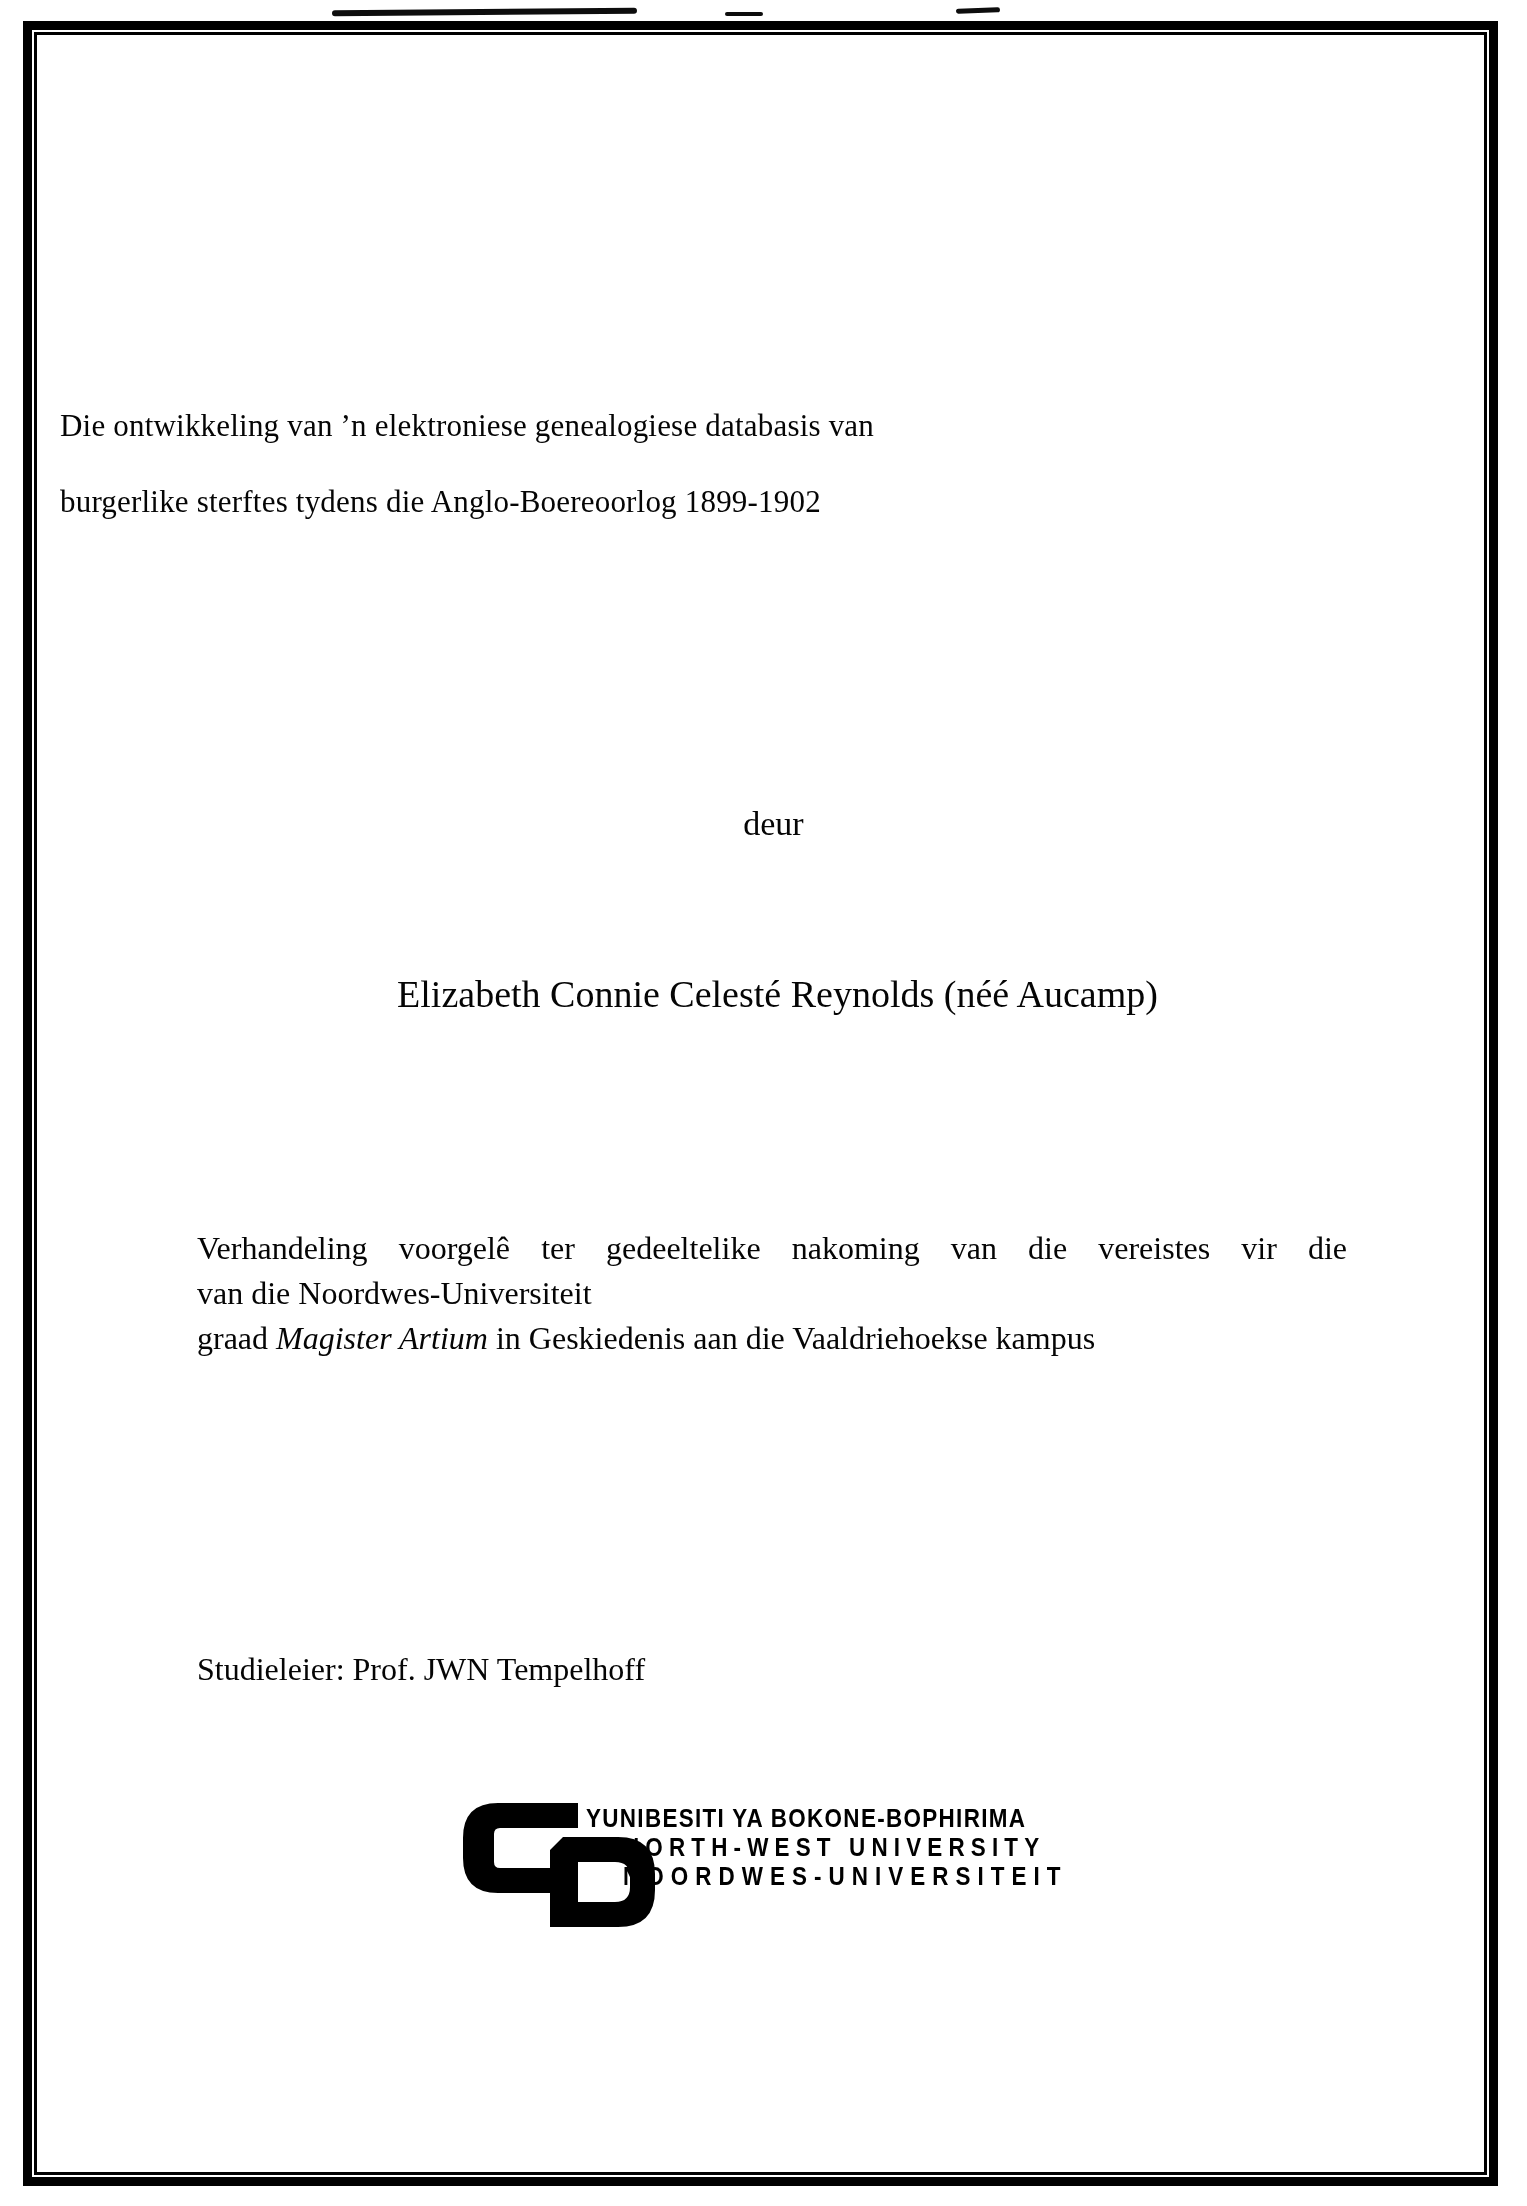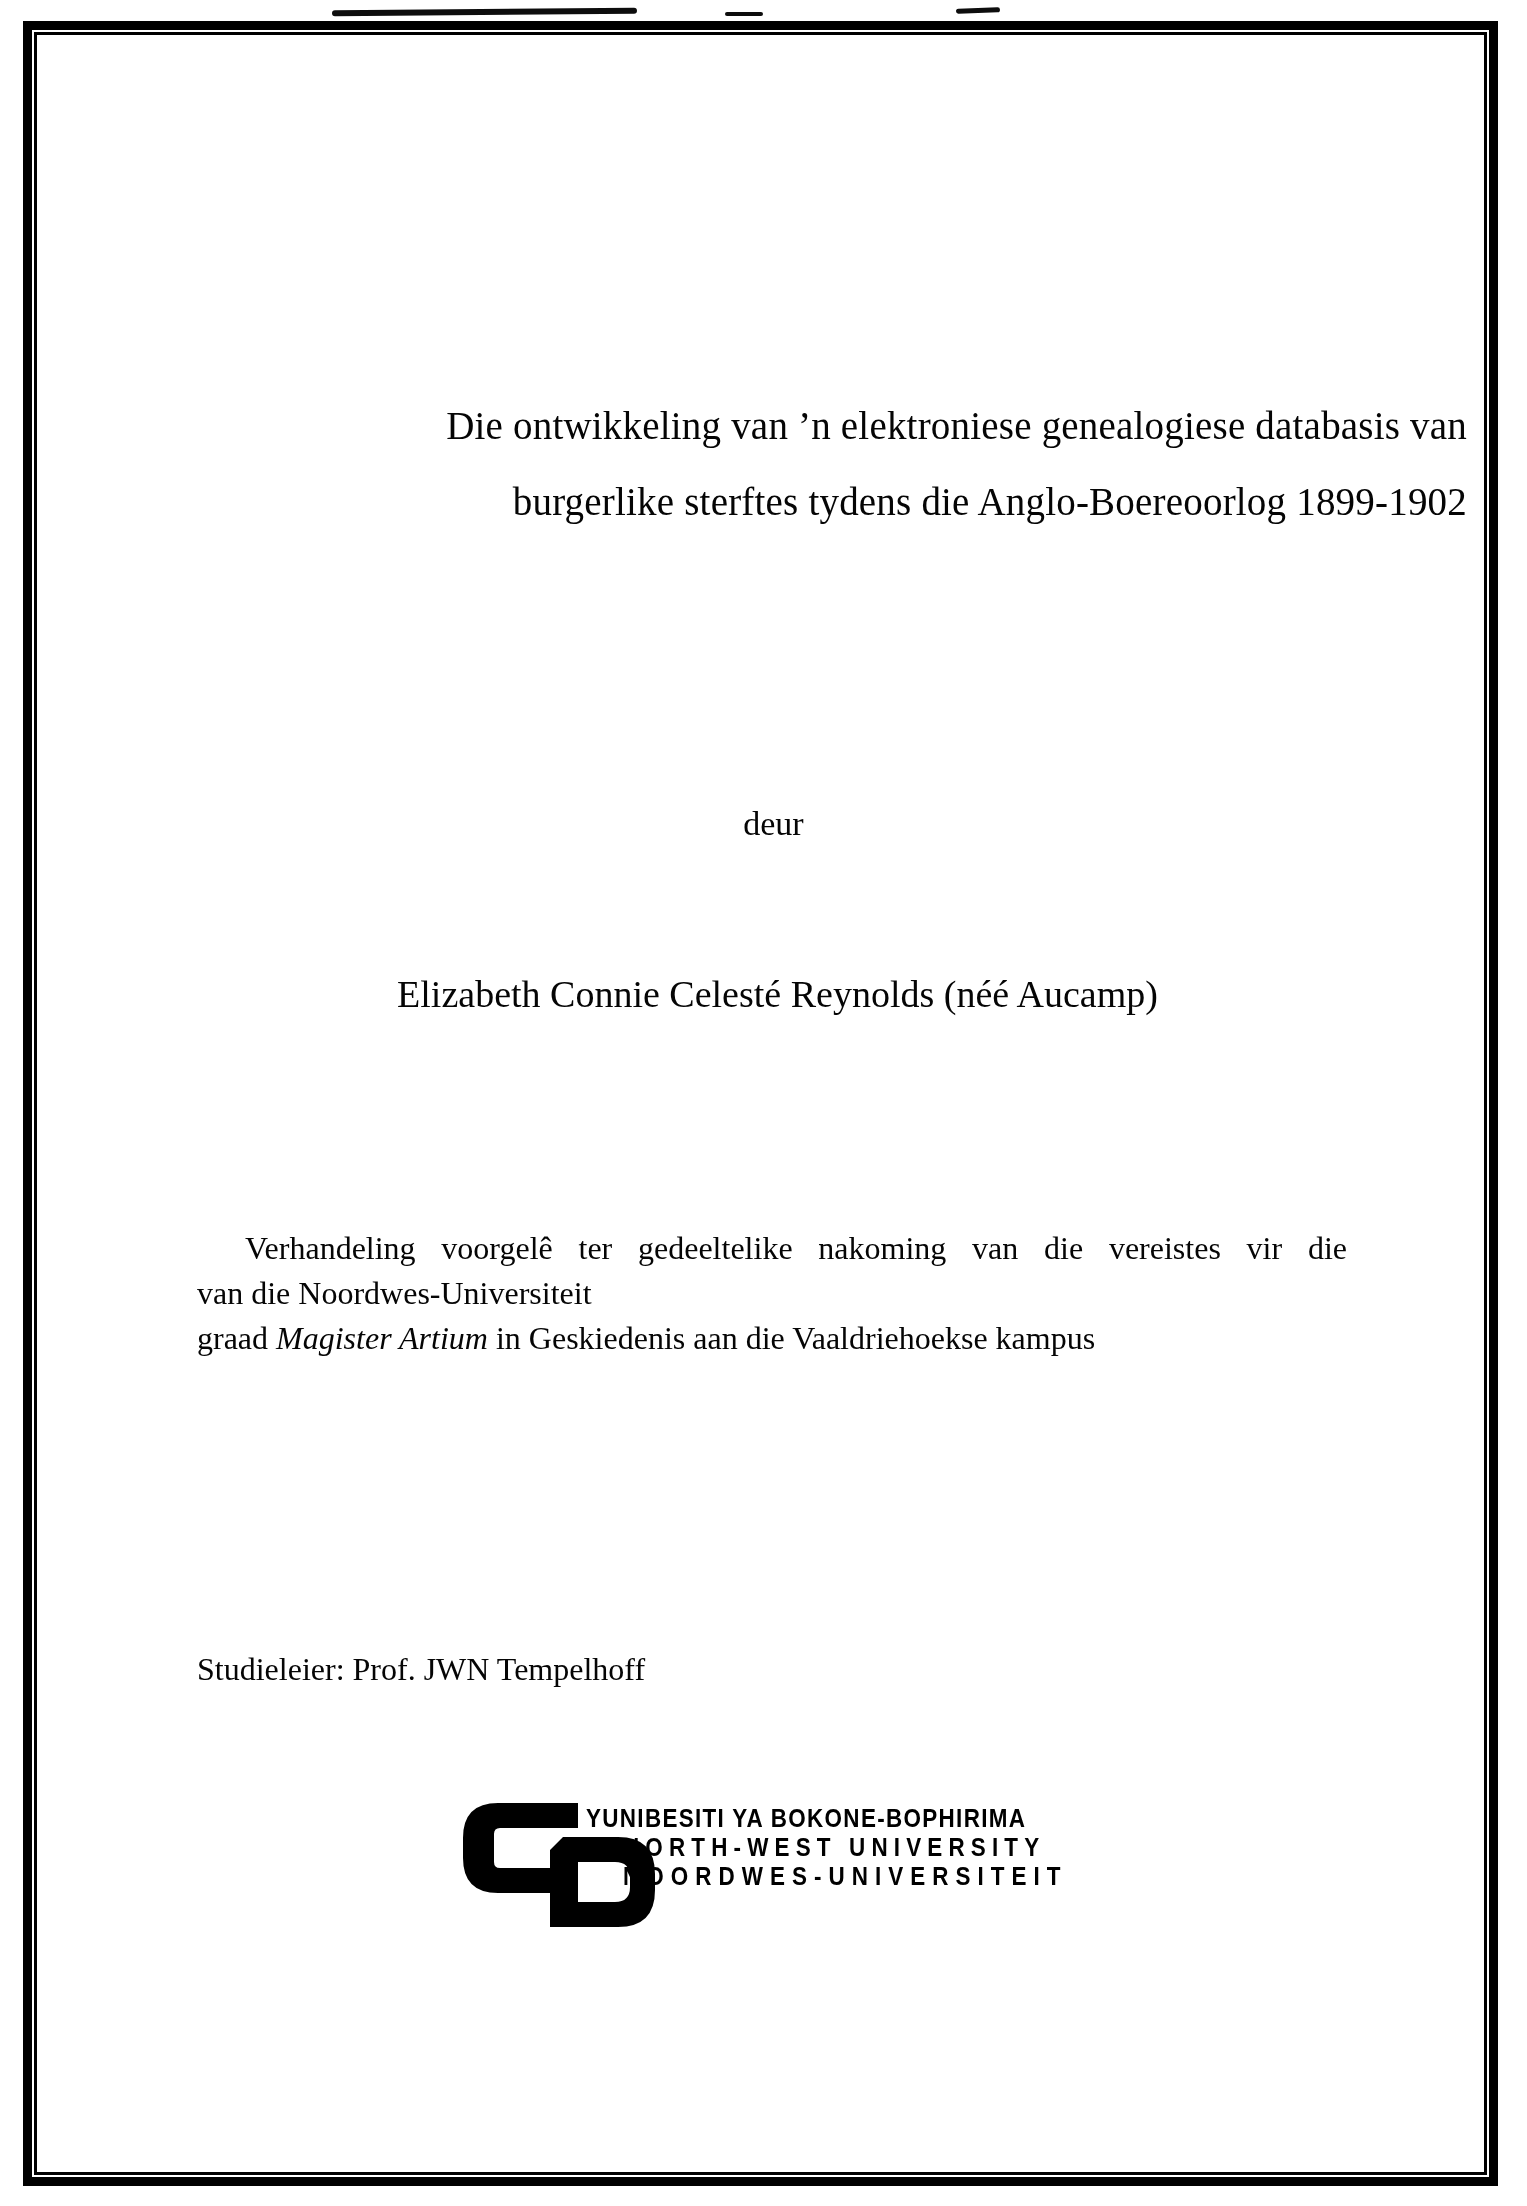--- a/index.html
+++ b/index.html
@@ -25,42 +25,42 @@
   }
 
   
   .artifact { position: absolute; background: #0d0d0d; border-radius: 3px; }
   .a1 { left: 332px; top: 9px;  width: 305px; height: 6px; transform: rotate(-0.5deg); }
   .a2 { left: 725px; top: 12px; width: 38px;  height: 4px; }
   .a3 { left: 956px; top: 8px;  width: 44px;  height: 5px; transform: rotate(-2deg); }
 
   .title {
     position: absolute; top: 388px; left: 60px; right: 60px;
-    text-align: right;
-    font-size: 39px; line-height: 76px;
+    text-align: left;
+    font-size: 31px; line-height: 76px;
     letter-spacing: 0.2px;
   }
 
   .deur {
     position: absolute; top: 802px; left: 0; right: 0;
     text-align: center; font-size: 34px; line-height: 44px;
     transform: translateX(10px);
   }
 
   .author {
     position: absolute; top: 970px; left: 0; right: 0;
     text-align: center; font-size: 38px; line-height: 48px;
     transform: translateX(14px);
   }
 
   .declaration {
     position: absolute; left: 197px; top: 1226px; width: 1150px;
     font-size: 32px; line-height: 45px;
   }
-  .decl-line1 { text-align: justify; text-align-last: justify; margin-left: 48px; }
+  .decl-line1 { text-align: justify; text-align-last: justify; }
   .italic { font-style: italic; }
 
   .supervisor {
     position: absolute; left: 197px; top: 1648px;
     font-size: 32px; line-height: 42px;
   }
 
   .logo { position: absolute; left: 450px; top: 1790px; width: 720px; height: 180px; text-decoration: underline; }
   .logo-mark { position: absolute; left: 0; top: 0; width: 215px; height: 160px; }
   .logo-text {

